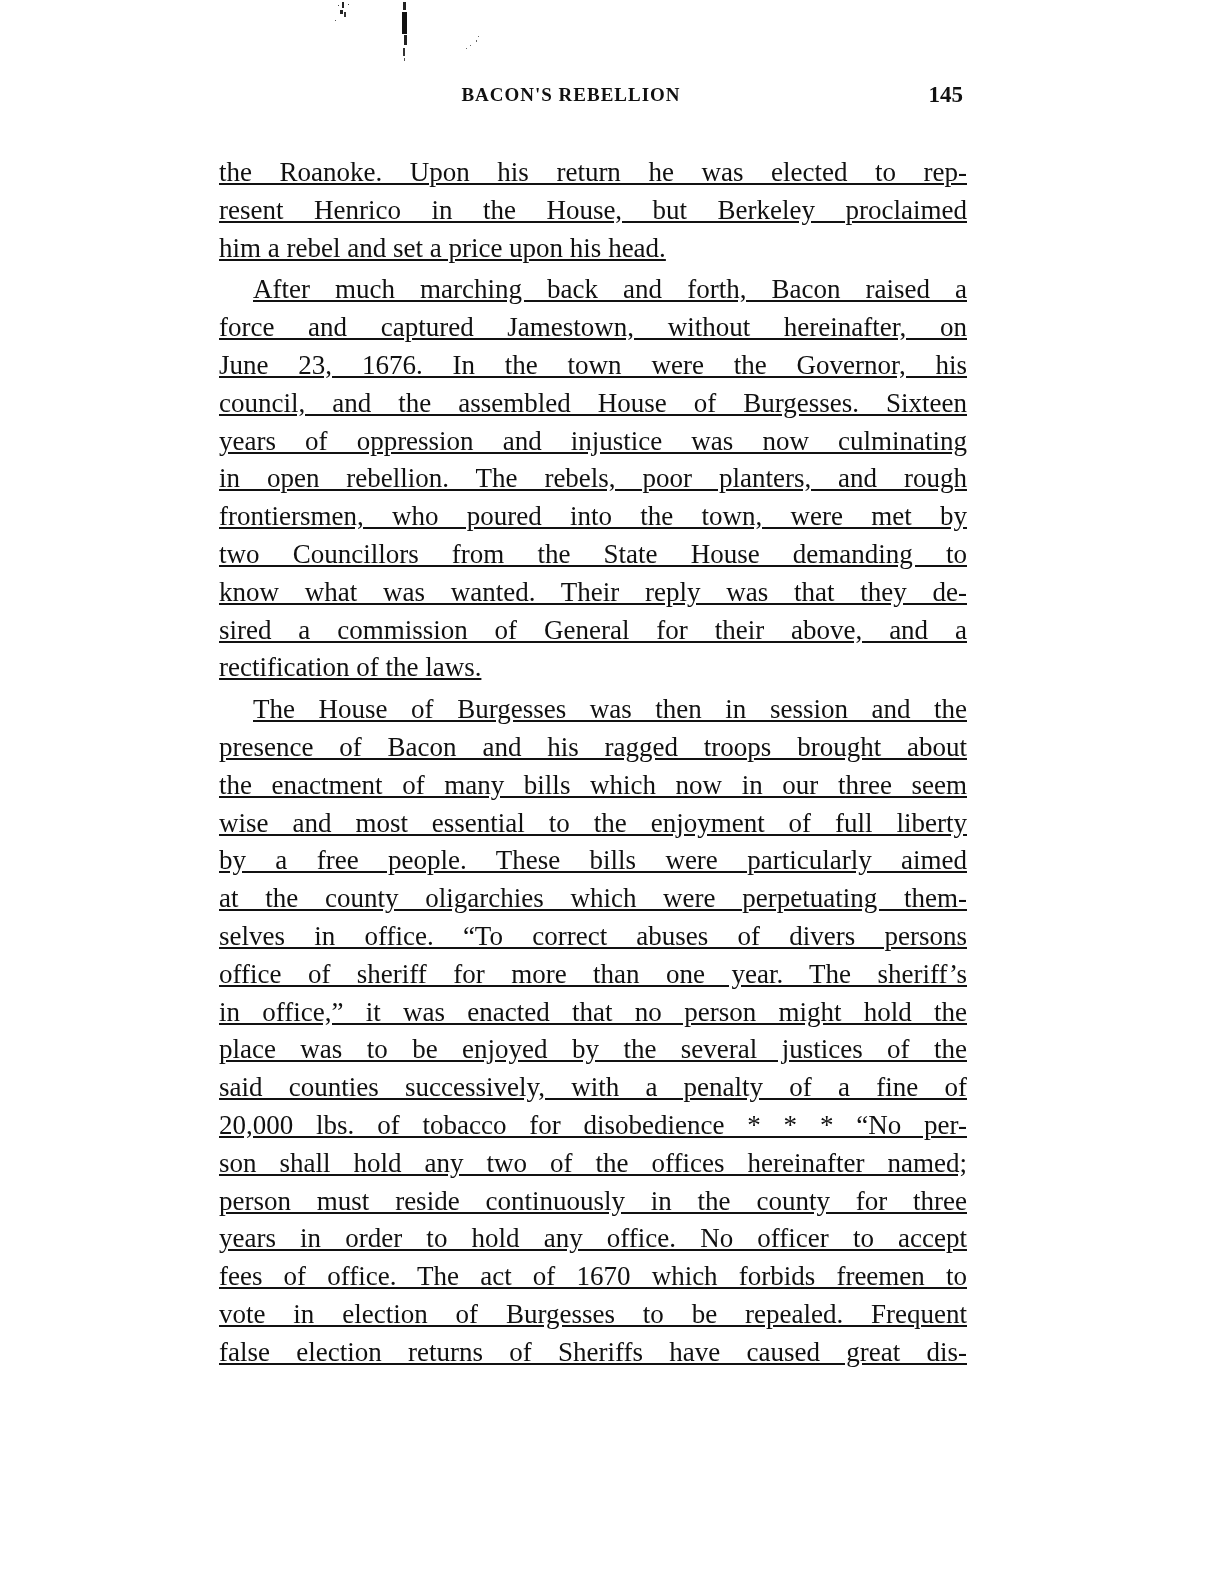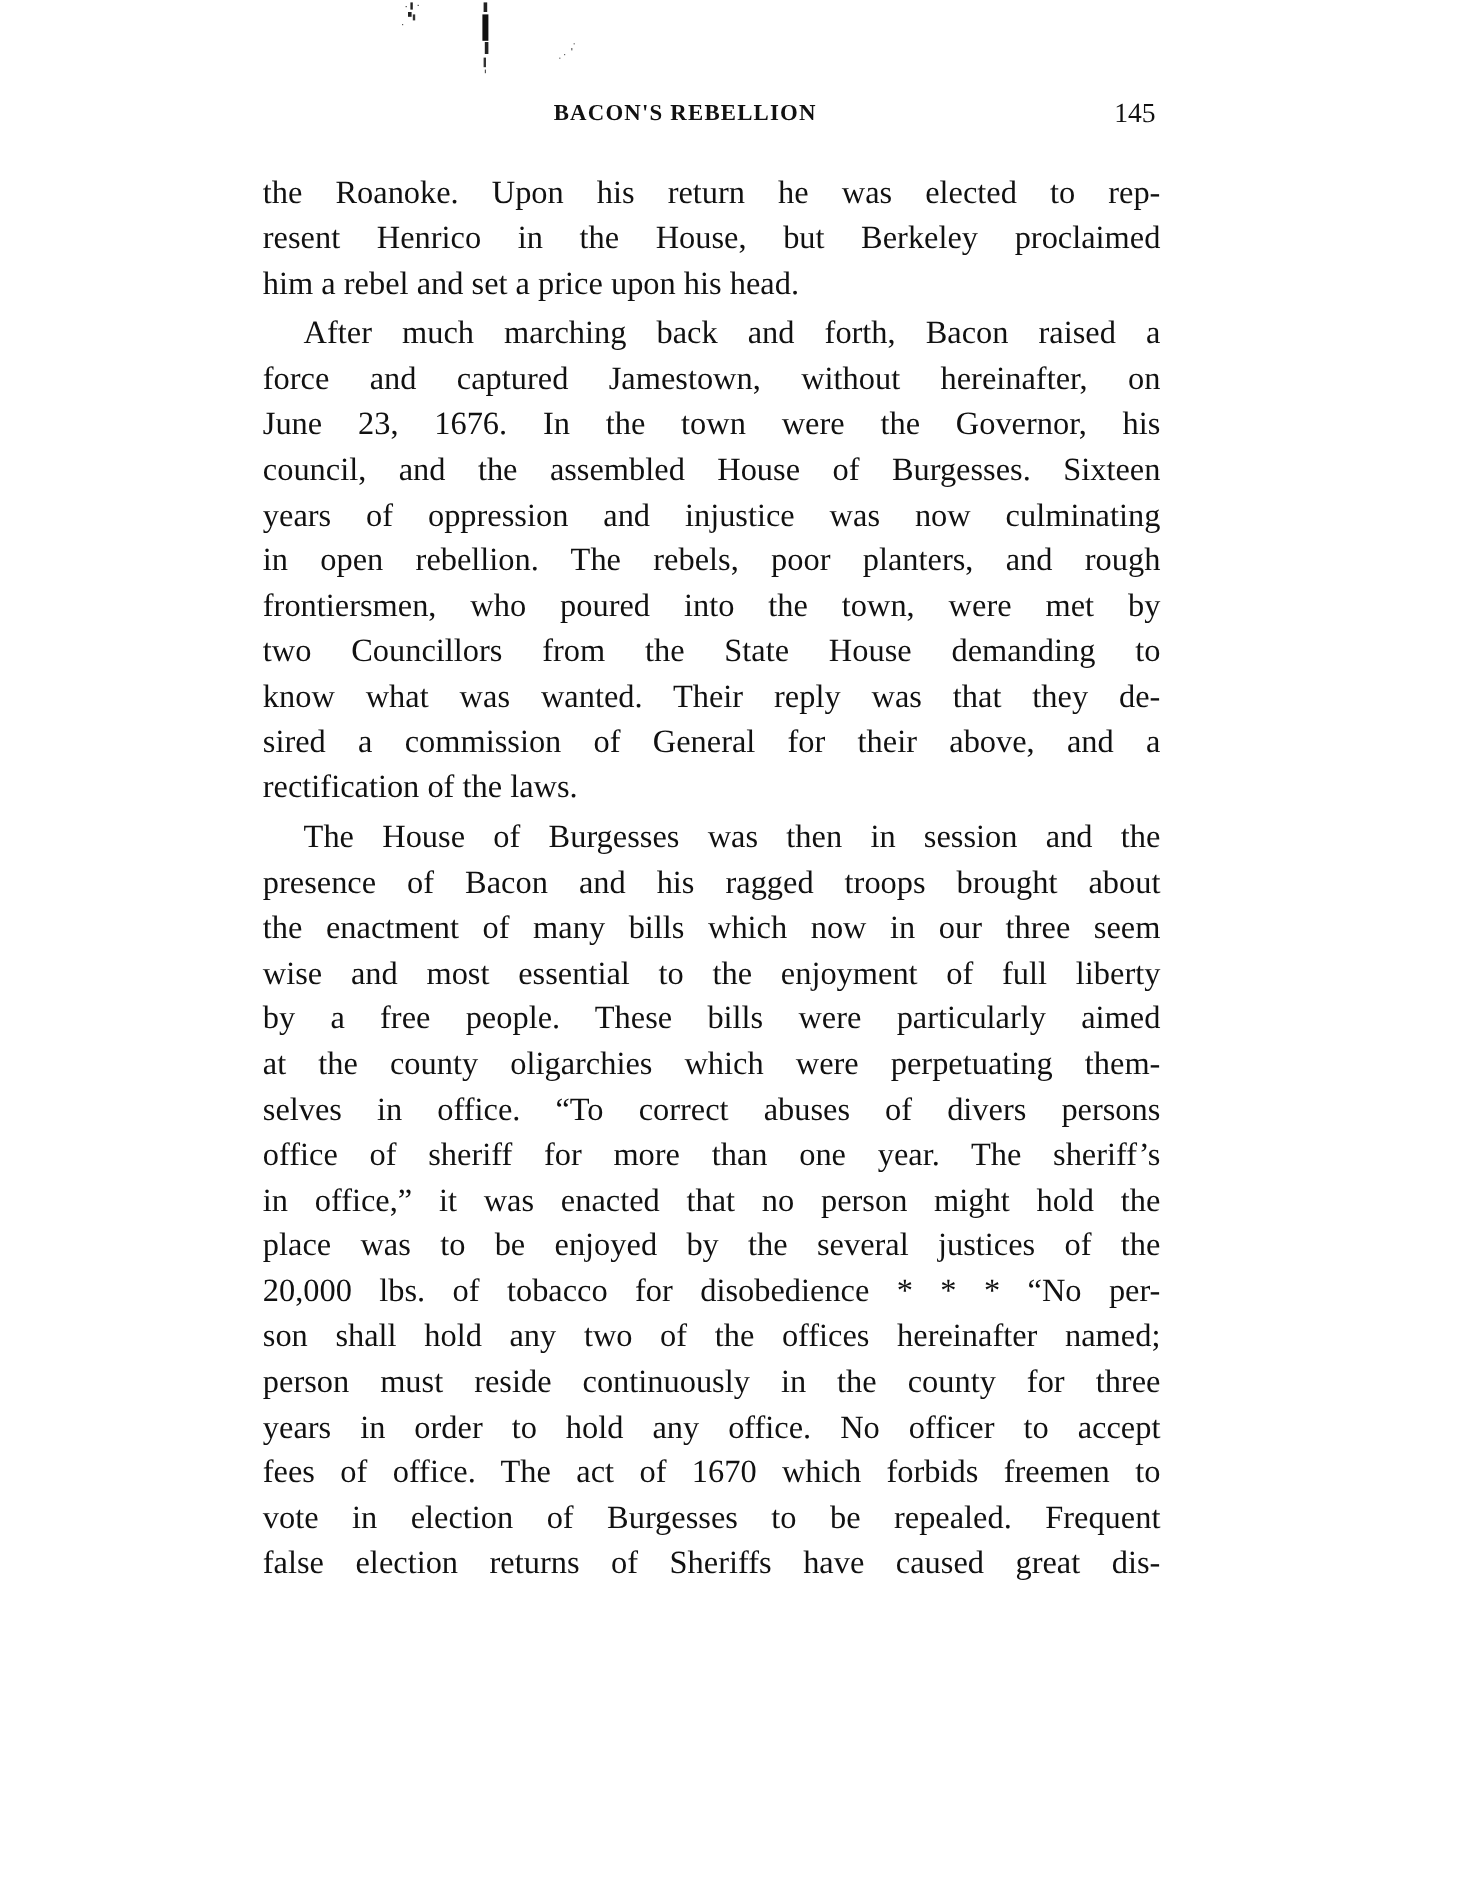--- a/index.html
+++ b/index.html
@@ -39,28 +39,29 @@
       font-weight: bold;
       font-size: 19px;
       letter-spacing: 1px;
       padding-right: 40px;
     }
     .page-number {
       position: absolute;
       right: 0;
       top: 2px;
       font-family: "Liberation Serif", serif;
-      font-weight: normal;
+      font-weight: bold;
       font-size: 23px;
     }
     .text-column {
       position: absolute;
       left: 219px;
-      top: 142px;
+      top: 154px;
       width: 748px;
+      text-decoration: underline;
     }
     .line {
       display: block;
       height: 37.8px;
       line-height: 37.8px;
       font-size: 27px;
       font-family: "Liberation Serif", serif;
       white-space: nowrap;
       text-align: justify;
       text-align-last: justify;
@@ -129,20 +130,21 @@
     <span class="line indent">The House of Burgesses was then in session and the</span>
     <span class="line">presence of Bacon and his ragged troops brought about</span>
     <span class="line">the enactment of many bills which now in our three seem</span>
     <span class="line">wise and most essential to the enjoyment of full liberty</span>
     <span class="line">by a free people.  These bills were particularly aimed</span>
     <span class="line">at the county oligarchies which were perpetuating them-</span>
     <span class="line">selves in office.  “To correct abuses of divers persons</span>
     <span class="line">office of sheriff for more than one year.  The sheriff’s</span>
     <span class="line">in office,” it was enacted that no person might hold the</span>
     <span class="line">place was to be enjoyed by the several justices of the</span>
+    <span class="line">said counties successively, with a penalty of a fine of</span>
     <span class="line">20,000 lbs. of tobacco for disobedience * * *  “No per-</span>
     <span class="line">son shall hold any two of the offices hereinafter named;</span>
     <span class="line">person must reside continuously in the county for three</span>
     <span class="line">years in order to hold any office.  No officer to accept</span>
     <span class="line">fees of office.  The act of 1670 which forbids freemen to</span>
     <span class="line">vote in election of Burgesses to be repealed.  Frequent</span>
     <span class="line">false election returns of Sheriffs have caused great dis-</span>
   </div>
 </div>
 

